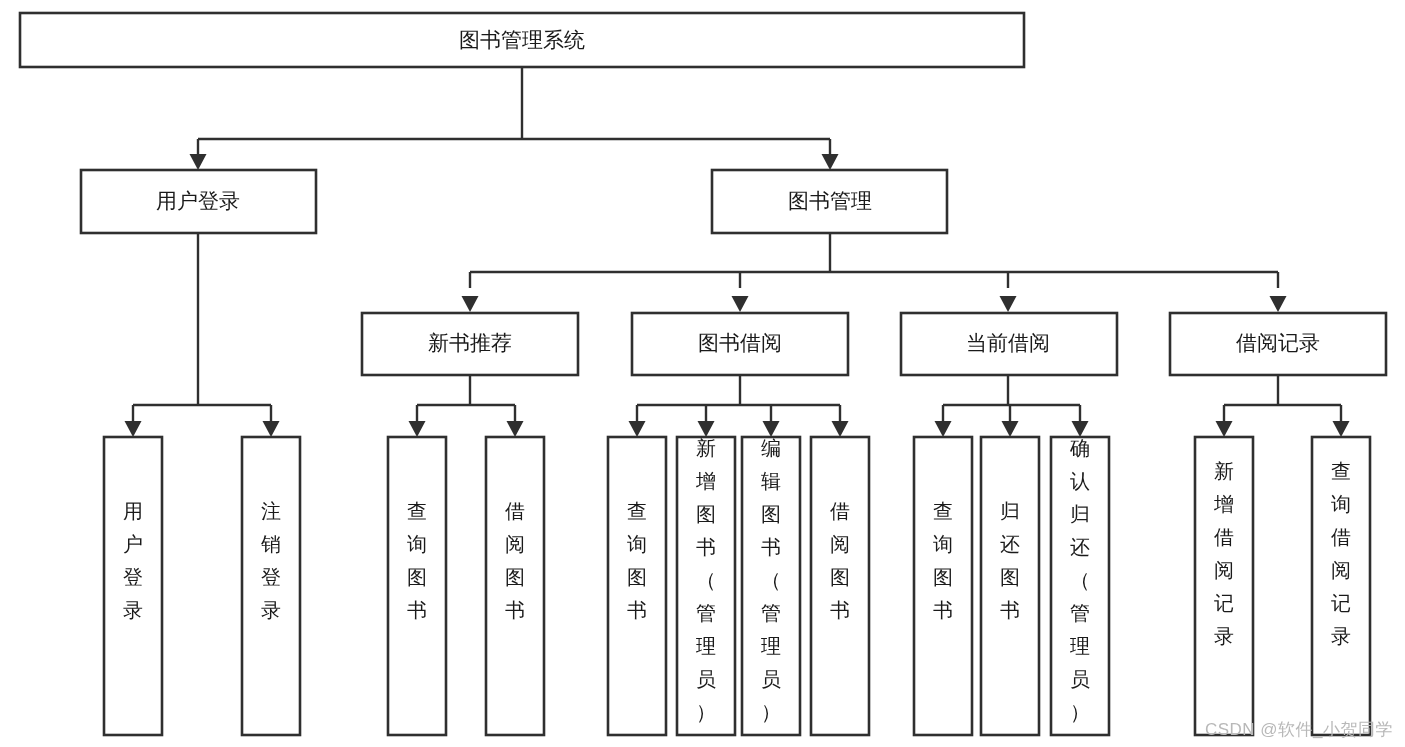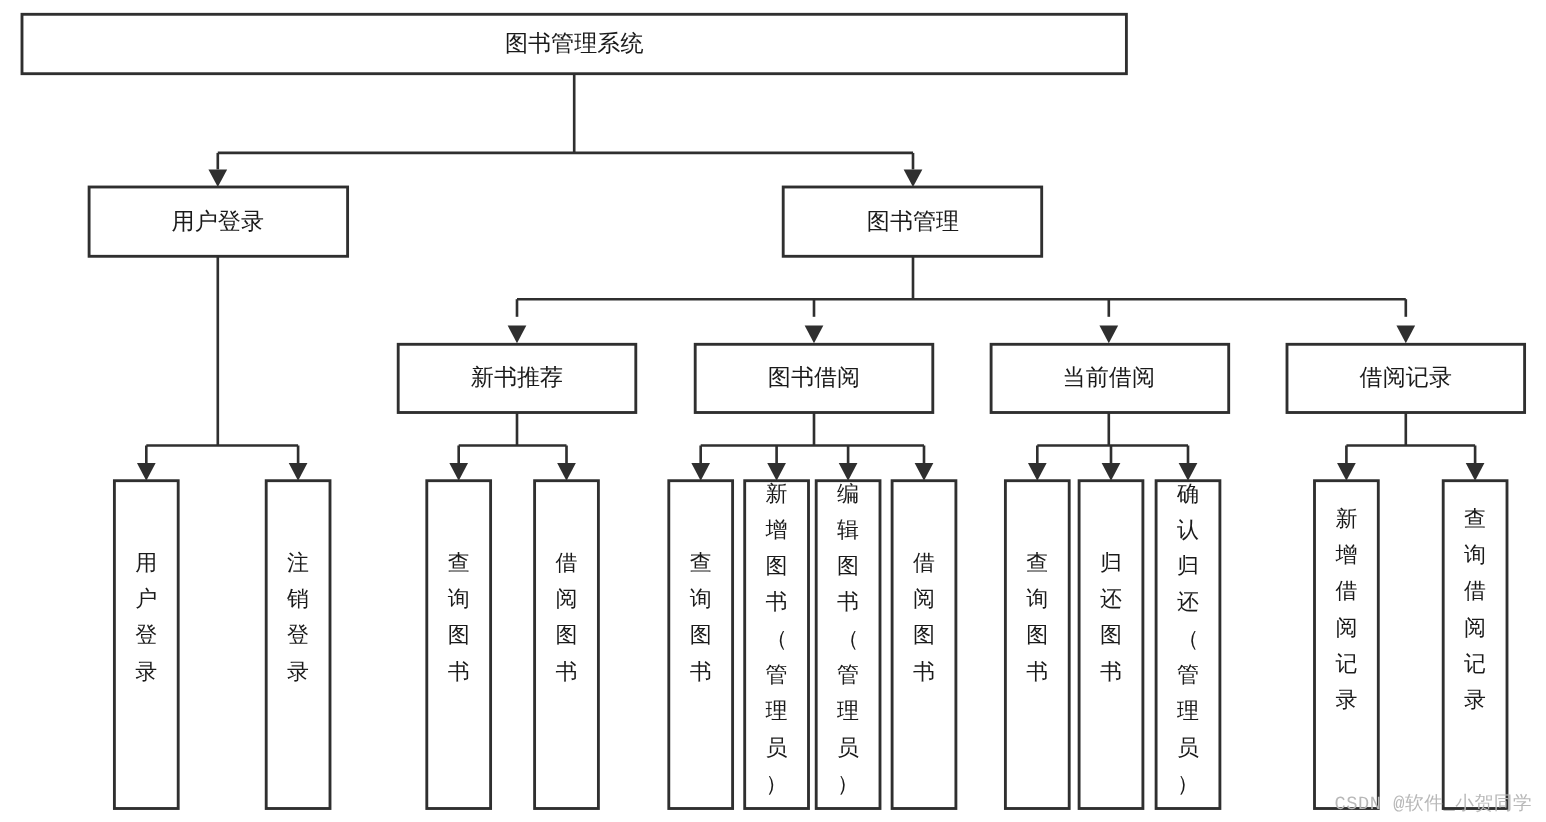--- a/index.html
+++ b/index.html
@@ -48,21 +48,21 @@
   .node-label-v {
     font-family: "DejaVu Sans", "Liberation Sans", sans-serif;
     font-size: 20px;
     fill: #1a1a1a;
     text-anchor: middle;
   }
   .watermark {
     position: absolute;
     right: 12px;
     bottom: 6px;
-    font-family: Liberation Mono, monospace;
+    font-family: Liberation Sans, sans-serif;
     font-size: 17px;
     color: #b8b8b8;
     letter-spacing: 0.5px;
     white-space: nowrap;
     user-select: none;
   }
 </style>
 </head>
 <body>
 

